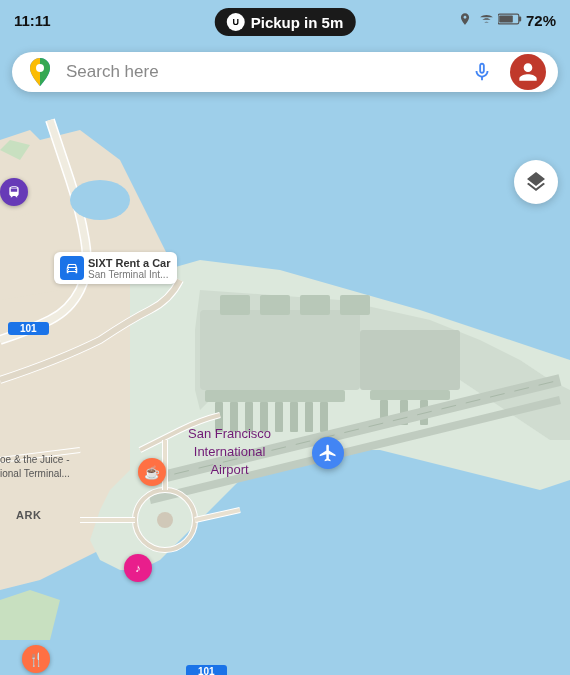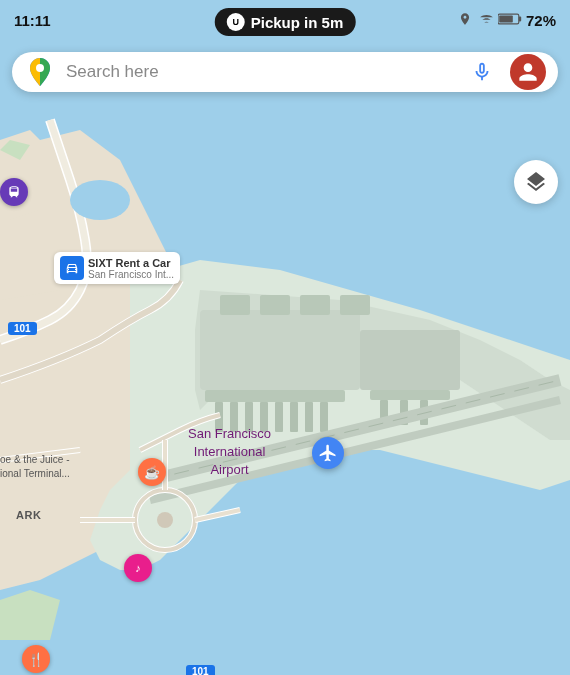--- a/index.html
+++ b/index.html
@@ -187,21 +187,21 @@
       align-items: center;
       justify-content: center;
       color: white;
       font-size: 10px;
     }
 
     .label-highway-101 {
       background: #1a73e8;
       color: white;
       border-radius: 3px;
-      padding: 1px 6px;
+      padding: 1px 12px;
       font-size: 10px;
       font-weight: bold;
     }
 
     .label-sfo {
       text-align: center;
       font-size: 13px;
       color: #701a75;
       font-weight: 500;
       line-height: 1.4;
@@ -382,21 +382,21 @@
 </div>
 
 <div class="map-label label-sixt" style="top:252px; left:22px;">
   <div class="label-sixt-icon">
     <svg width="14" height="14" viewBox="0 0 24 24" fill="white">
         <path d="M18.92 6.01C18.72 5.42 18.16 5 17.5 5h-11c-.66 0-1.21.42-1.42 1.01L3 12v8c0 .55.45 1 1 1h1c.55 0 1-.45 1-1v-1h12v1c0 .55.45 1 1 1h1c.55 0 1-.45 1-1v-8l-2.08-5.99zM6.85 7h10.29l1.08 3.11H5.77L6.85 7zM19 17H5v-5h14v5zm-12-2.5c0 .83-.67 1.5-1.5 1.5S4 15.33 4 14.5 4.67 13 5.5 13 7 13.67 7 14.5zm10 0c0 .83.67 1.5 1.5 1.5s1.5-.67 1.5-1.5-.67-1.5-1.5-1.5-1.5.67-1.5 1.5z"></path>
       </svg>
   </div>
   <div>
     <div style="font-weight:600; font-size:11px;">SIXT Rent a Car</div>
-    <div style="font-size:10px; color:#777;">San Francisco Int...</div>
+    <div style="font-size:10px; color:#777;">San Terminal Int...</div>
   </div>
 </div>
 
 <div class="map-label" style="top:318px; left:8px;">
   <span class="label-highway-101">101</span>
 </div>
 
 <div class="map-label" style="top:425px; left:188px;">
   <div class="label-sfo">
     <div>San Francisco</div>

